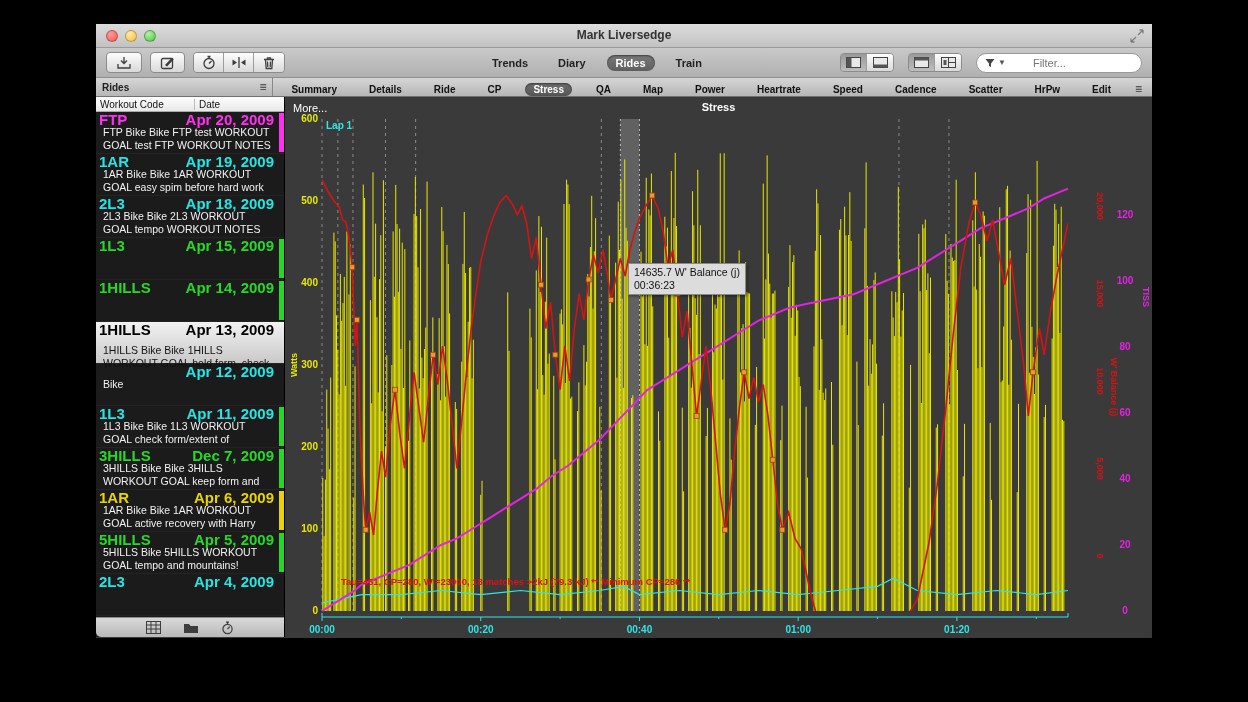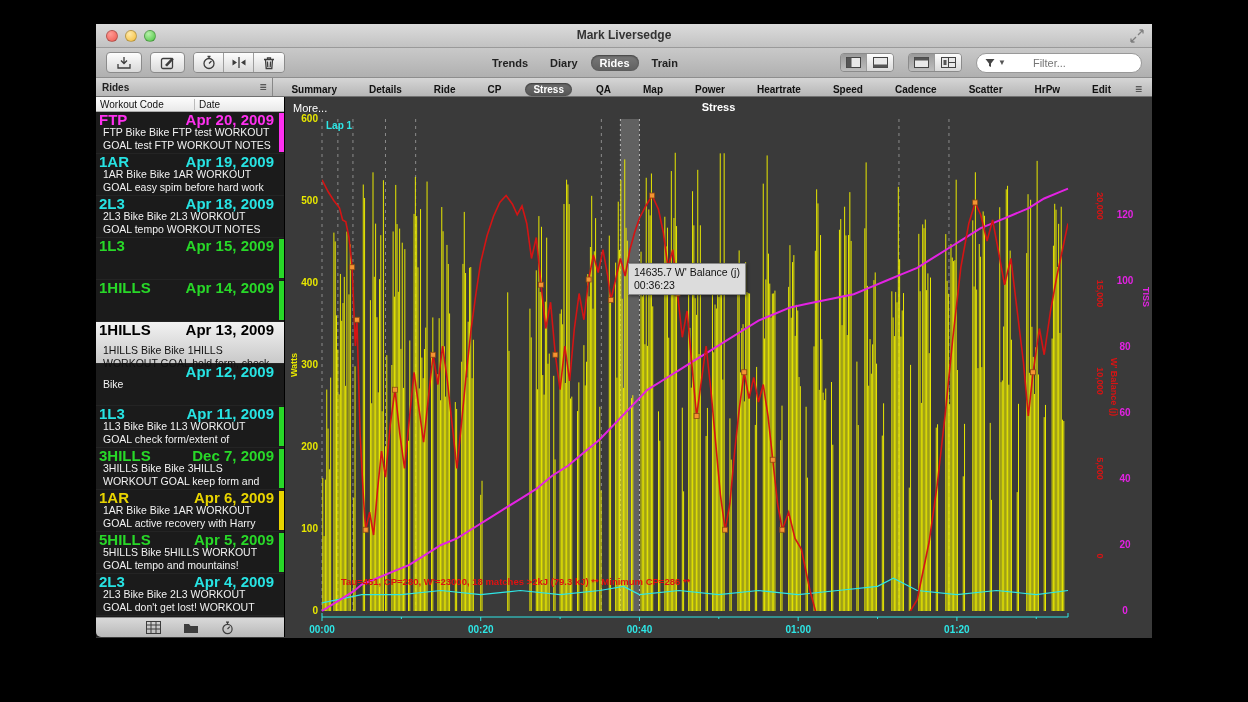--- a/index.html
+++ b/index.html
@@ -23,21 +23,21 @@
   .toolbar { position:relative; height:30px; background:linear-gradient(#c9c9c9,#b0b0b0);
              border-bottom:1px solid #8e8e8e; display:flex; align-items:center; padding:0 10px; }
   .tb-btn { height:21px; background:linear-gradient(#fdfdfd,#d9d9d9); border:1px solid #8b8b8b;
             border-radius:4px; display:flex; align-items:center; justify-content:center;
             padding:0 9px; margin-right:8px; }
   .tb-group { display:flex; height:21px; border:1px solid #8b8b8b; border-radius:4px;
               overflow:hidden; margin-right:8px; }
   .tb-seg { width:30px; display:flex; align-items:center; justify-content:center;
             background:linear-gradient(#fdfdfd,#d9d9d9); border-right:1px solid #9d9d9d; }
   .tb-seg:last-child { border-right:none; }
-  .scope-tabs { display:flex; align-items:center; gap:4px; margin-left:190px; }
+  .scope-tabs { display:flex; align-items:center; gap:12px; margin-left:190px; }
   .scope-tab { font-size:11px; font-weight:bold; color:#222; padding:2px 9px; border-radius:9px; }
   .scope-tab.active { background:linear-gradient(#7a7a7a,#5f5f5f); color:#fff;
                       box-shadow:inset 0 1px 2px rgba(0,0,0,.5); }
   .toggles { display:flex; margin-left:auto; gap:14px; }
   .tg { display:flex; border:1px solid #8b8b8b; border-radius:4px; overflow:hidden; height:19px; }
   .tg-seg { width:26px; display:flex; align-items:center; justify-content:center;
             background:linear-gradient(#fdfdfd,#d9d9d9); border-right:1px solid #9d9d9d; }
   .tg-seg:last-child { border-right:none; }
   .tg-seg.on { background:linear-gradient(#9a9a9a,#bdbdbd); }
   .filterbox { margin-left:14px; width:166px; height:20px; border-radius:10px; background:#fff;
@@ -299,21 +299,20 @@
               <span class="date" style="color: rgb(40, 216, 40);">Apr 5, 2009</span>
             </div>
             <div class="desc">5HILLS Bike 5HILLS WORKOUT GOAL tempo and mountains! weight</div>
             <div class="bar" style="background: rgb(40, 216, 40);"></div>
           </div>
           <div class="ride">
             <div class="l1">
               <span class="code" style="color: rgb(39, 227, 227);">2L3</span>
               <span class="date" style="color: rgb(39, 227, 227);">Apr 4, 2009</span>
             </div>
-            <div class="desc">2L3 Bike Bike 2L3 WORKOUT GOAL don't get lost! WORKOUT</div>
           </div>
           <div class="ride"></div>
         </div>
       <div class="side-foot">
         <svg width="15" height="13" viewBox="0 0 15 13">
           <rect x="0.5" y="0.5" width="14" height="12" fill="none" stroke="#3d3d3d"></rect>
           <path d="M0.5 4 L14.5 4 M0.5 8 L14.5 8 M5 0.5 L5 12.5 M10 0.5 L10 12.5" stroke="#3d3d3d" fill="none"></path>
         </svg>
         <svg width="16" height="12" viewBox="0 0 16 12">
           <path d="M1 11 L1 2 L6 2 L7.5 4 L15 4 L15 11 Z" fill="#3d3d3d"></path>

